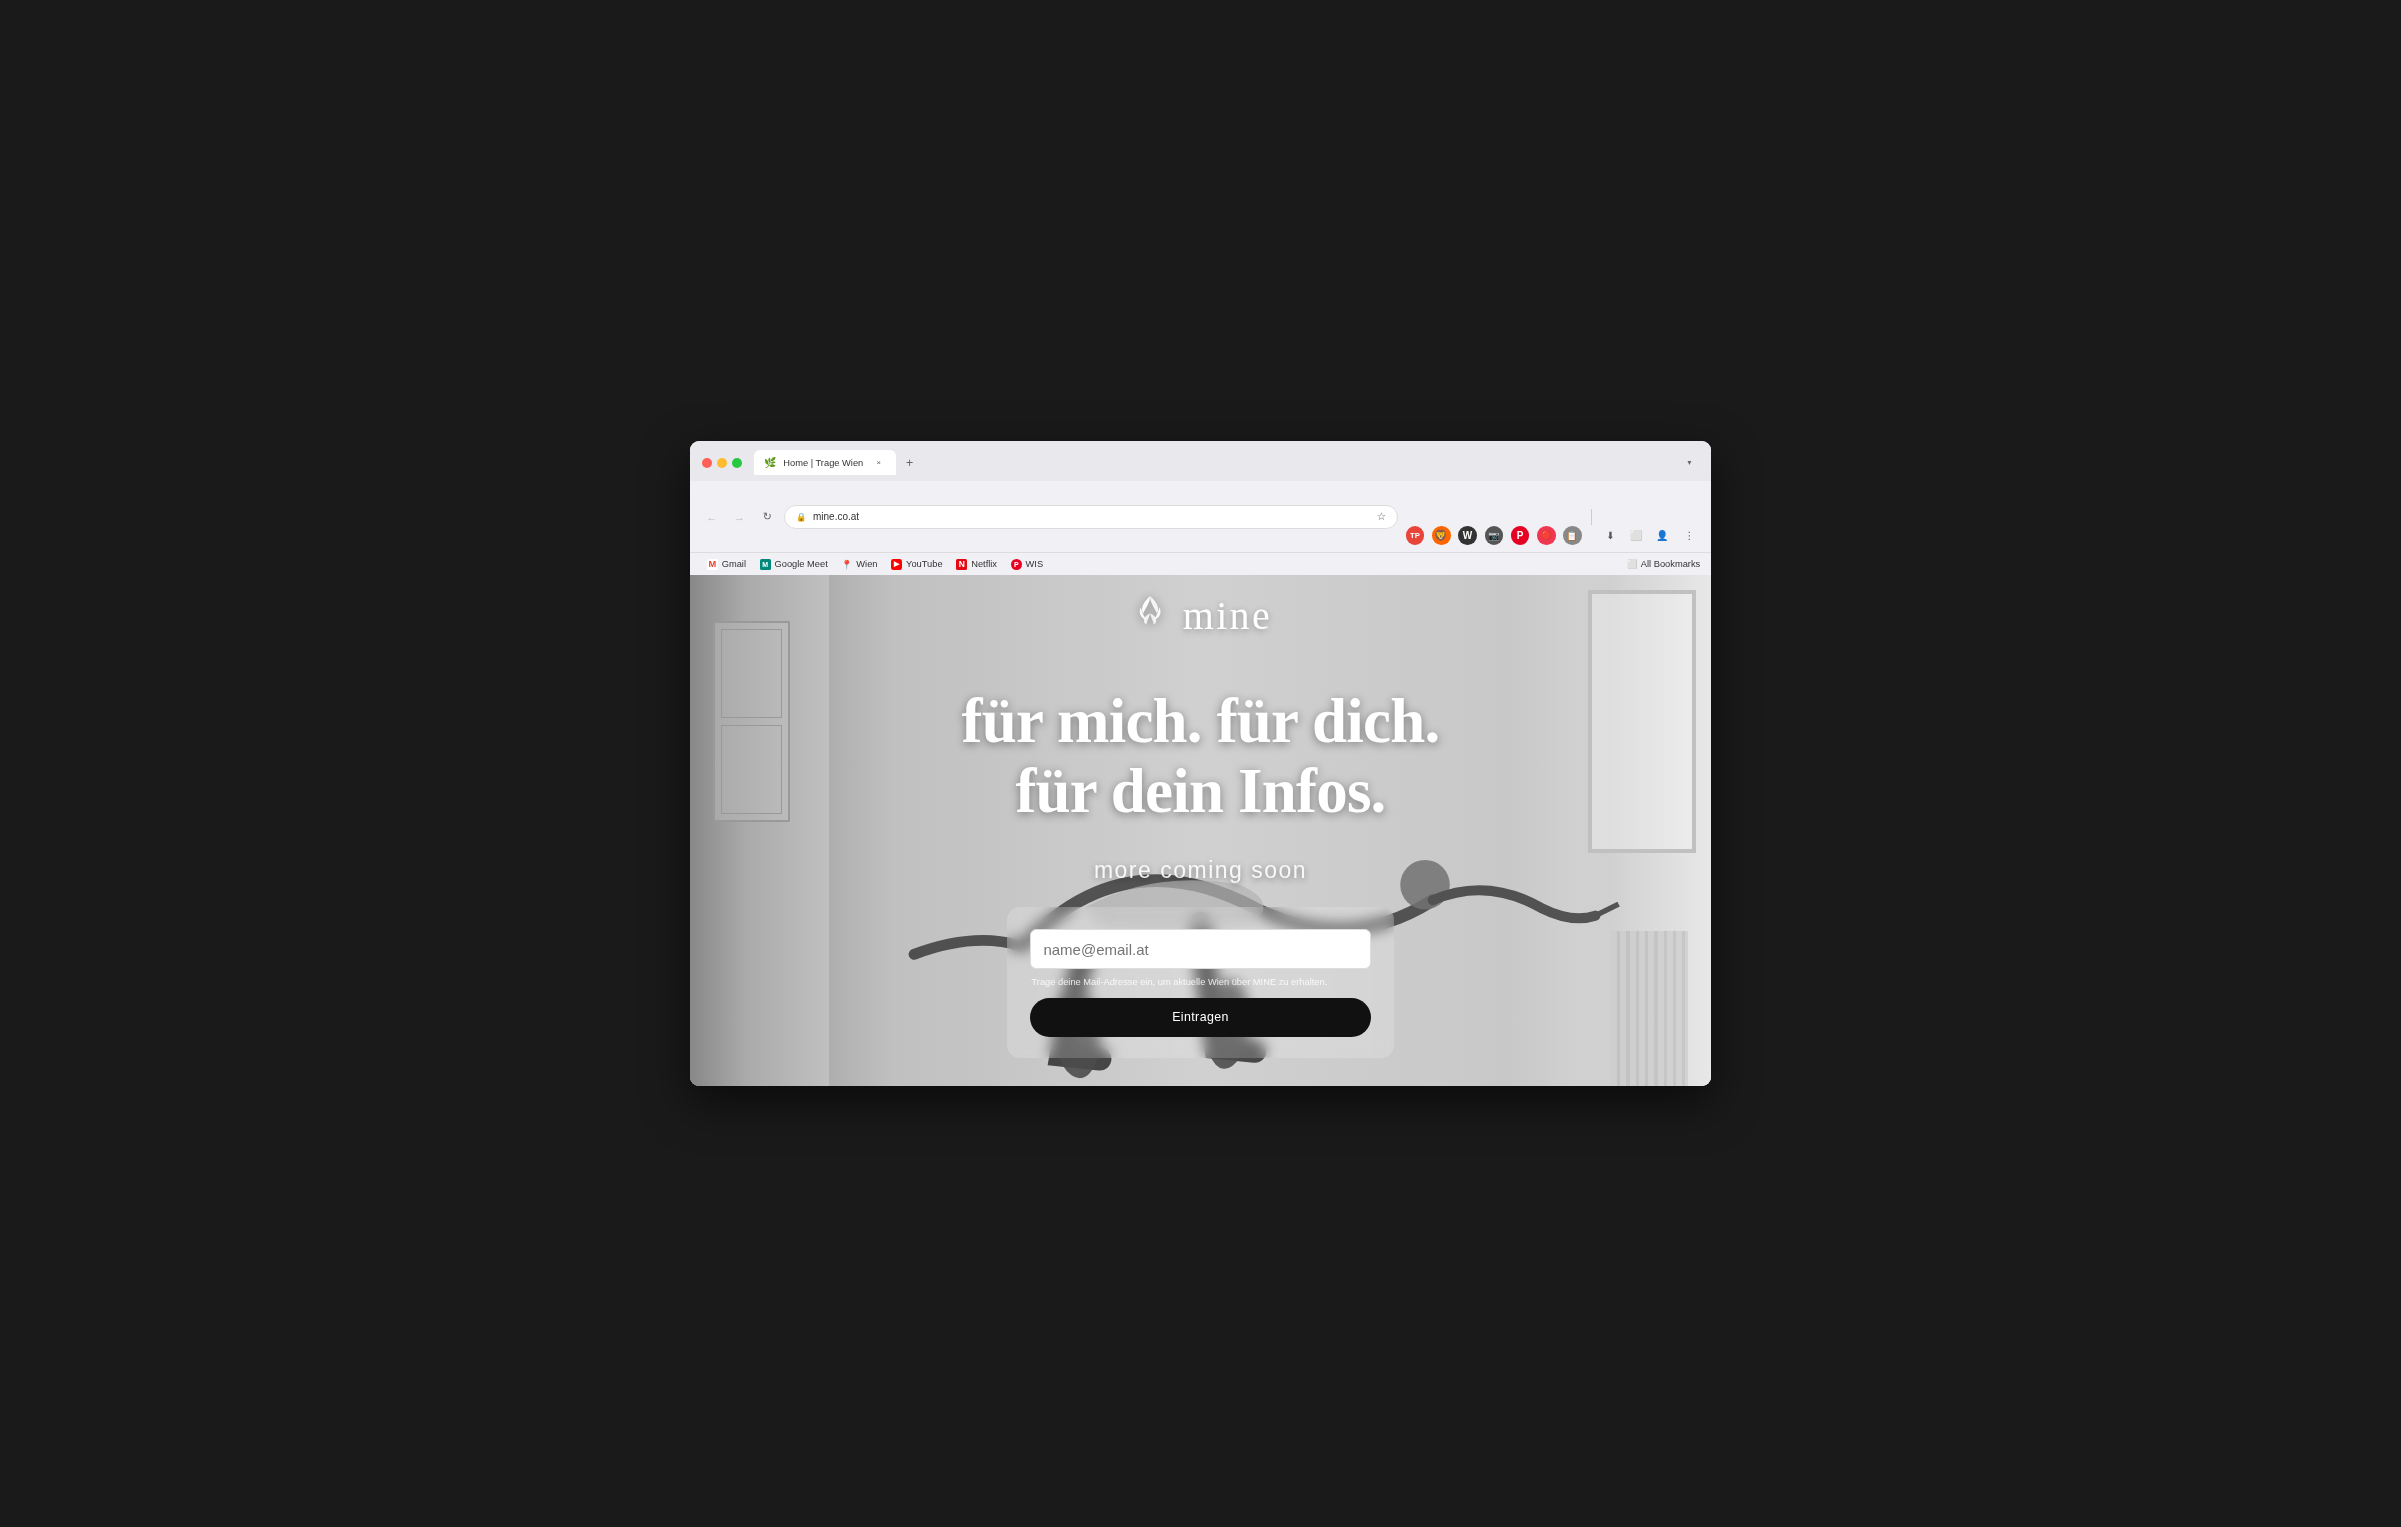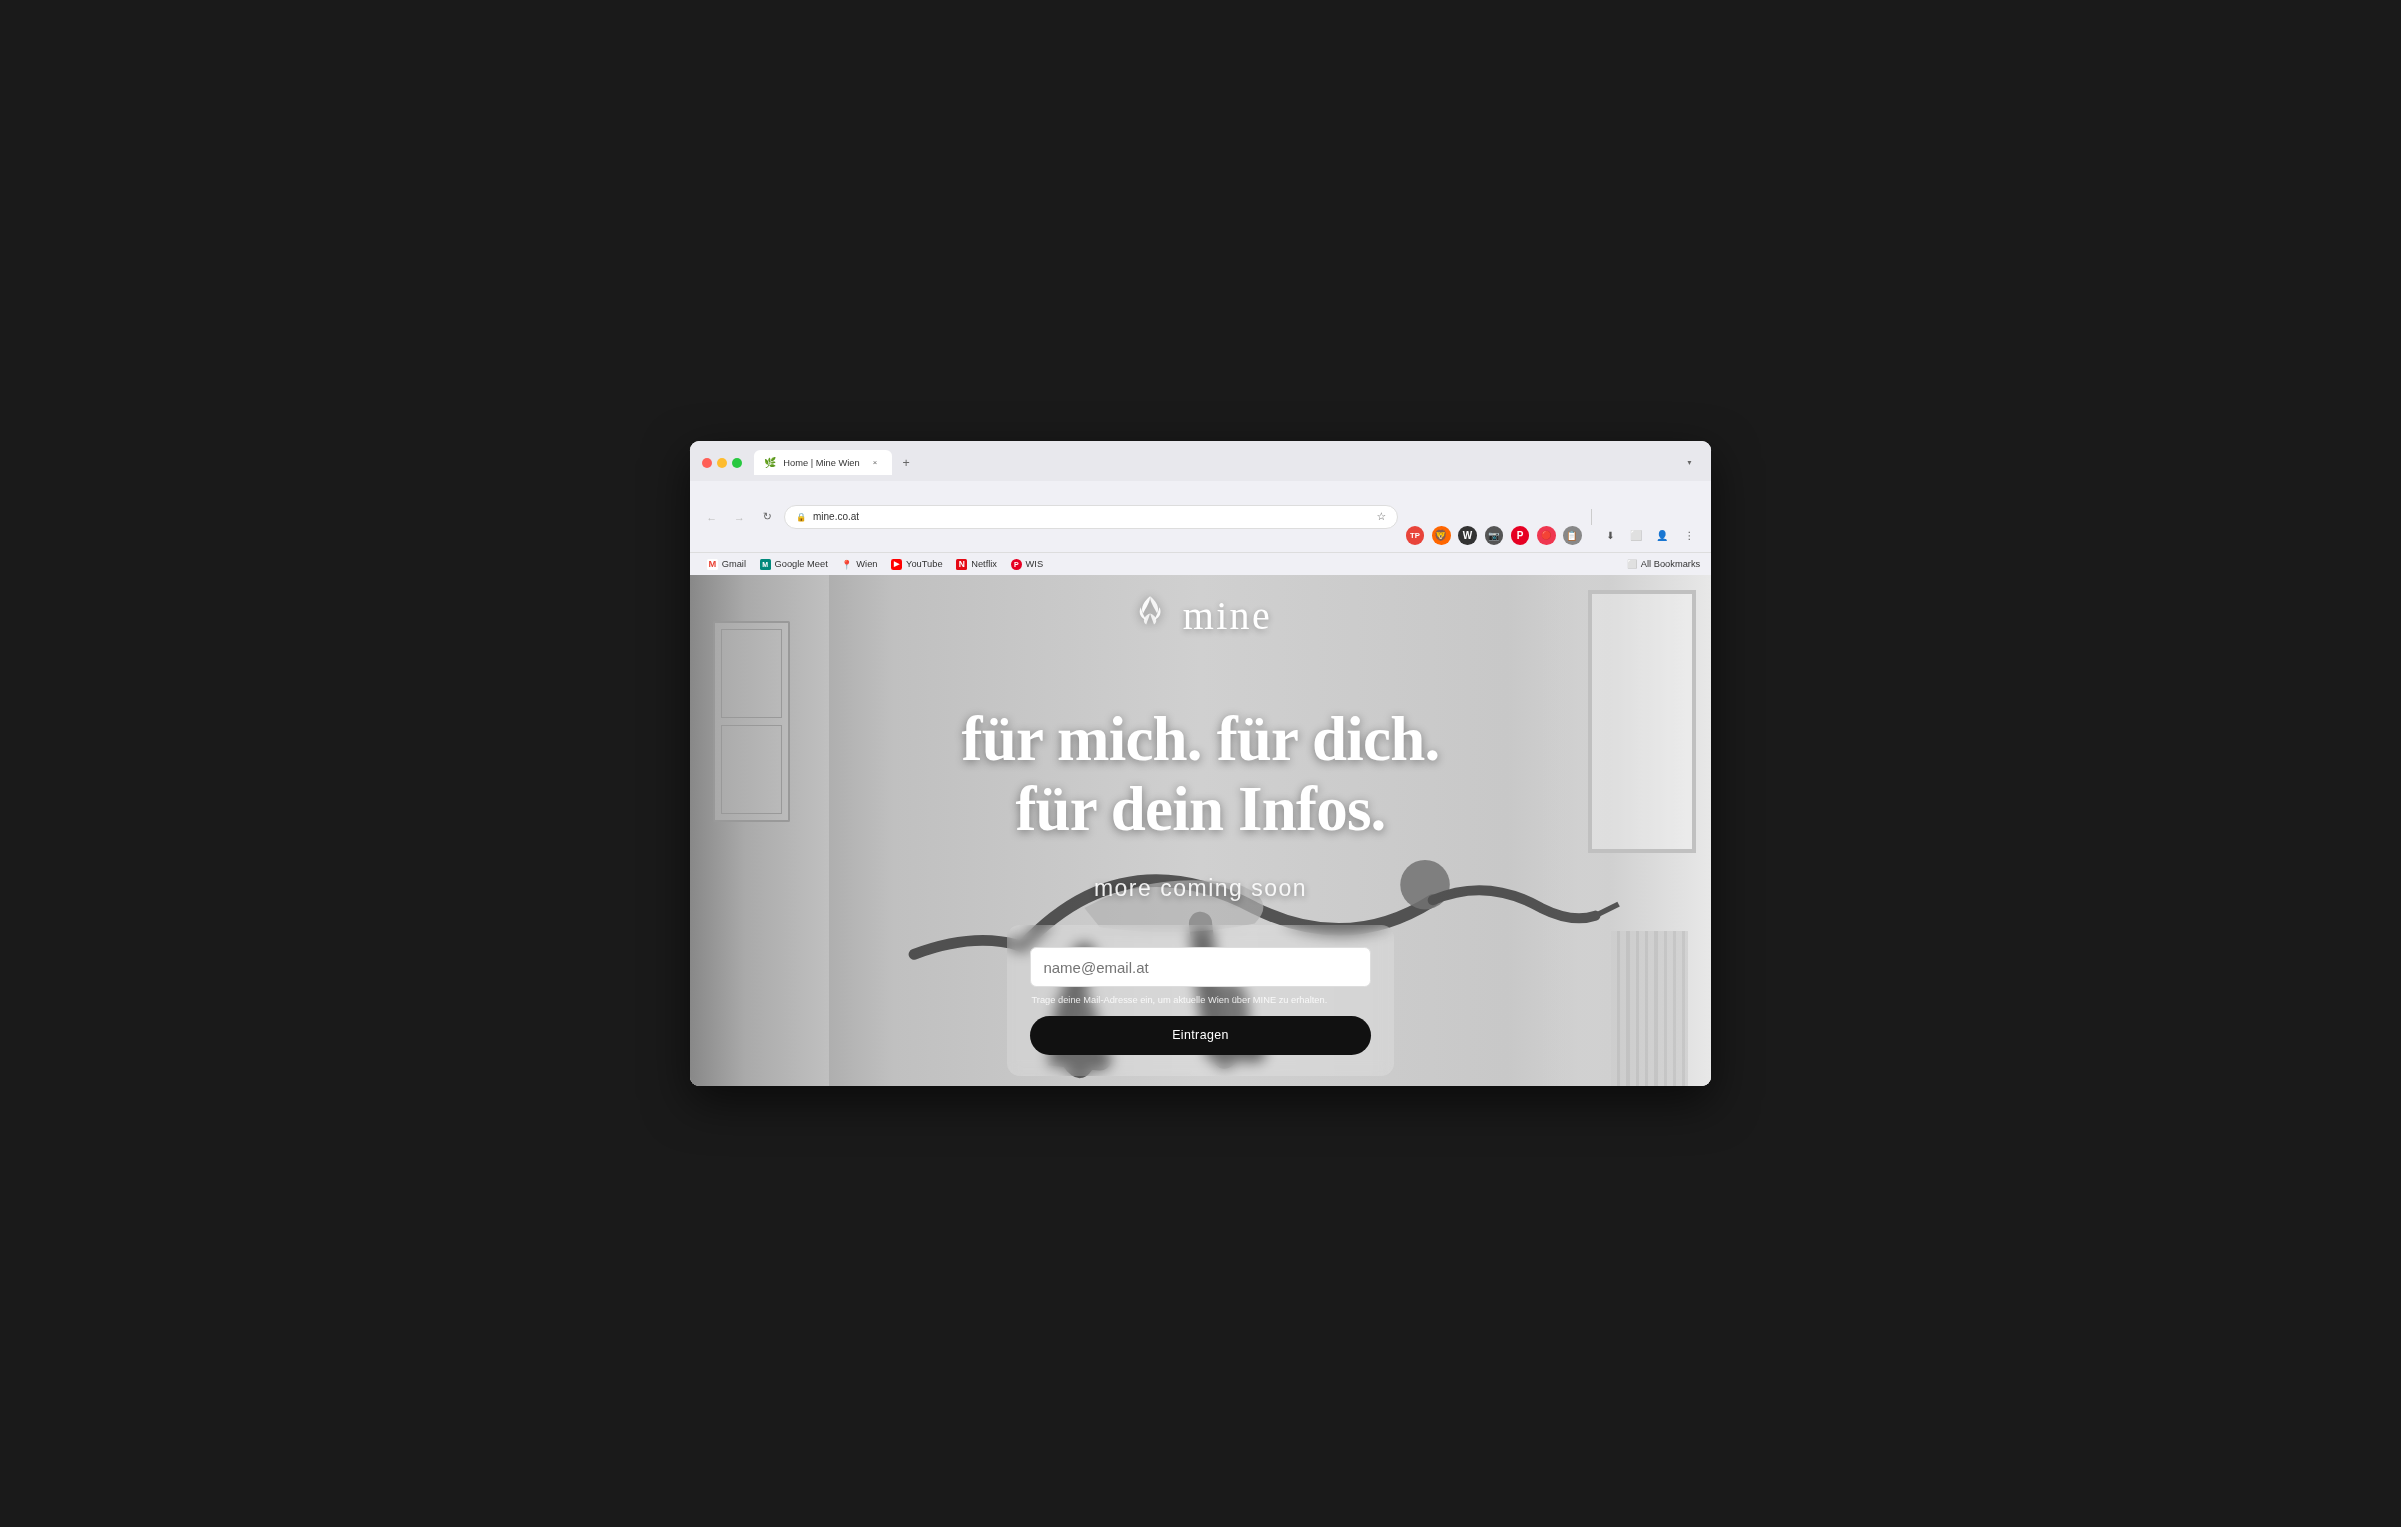--- a/index.html
+++ b/index.html
@@ -363,21 +363,21 @@
       align-items: center;
       justify-content: flex-start;
       padding-top: 15.5px;
     }
 
     
     .logo-area {
       display: flex;
       align-items: center;
       gap: 10.8px;
-      margin-bottom: 64px;
+      margin-bottom: 46px;
     }
 
     
     .hero-text {
       text-align: center;
       margin-bottom: 21px;
     }
 
     .hero-heading {
       font-size: 63px;
@@ -471,21 +471,21 @@
     <div class="title-bar-top">
       <div class="traffic-lights">
         <div class="traffic-light tl-red"></div>
         <div class="traffic-light tl-yellow"></div>
         <div class="traffic-light tl-green"></div>
       </div>
 
       <div class="tab-bar">
         <div class="tab">
           <div class="tab-favicon" style="background:transparent; font-size:10px;">🌿</div>
-          <span>Home | Mine Wien</span>
+          <span>Home | Trage Wien</span>
           <div class="tab-close">×</div>
         </div>
         <div class="tab-new">+</div>
         <div class="tab-spacer"></div>
         <div class="tab-right-controls">
           <div class="tab-dropdown">▾</div>
         </div>
       </div>
     </div>
   </div>

